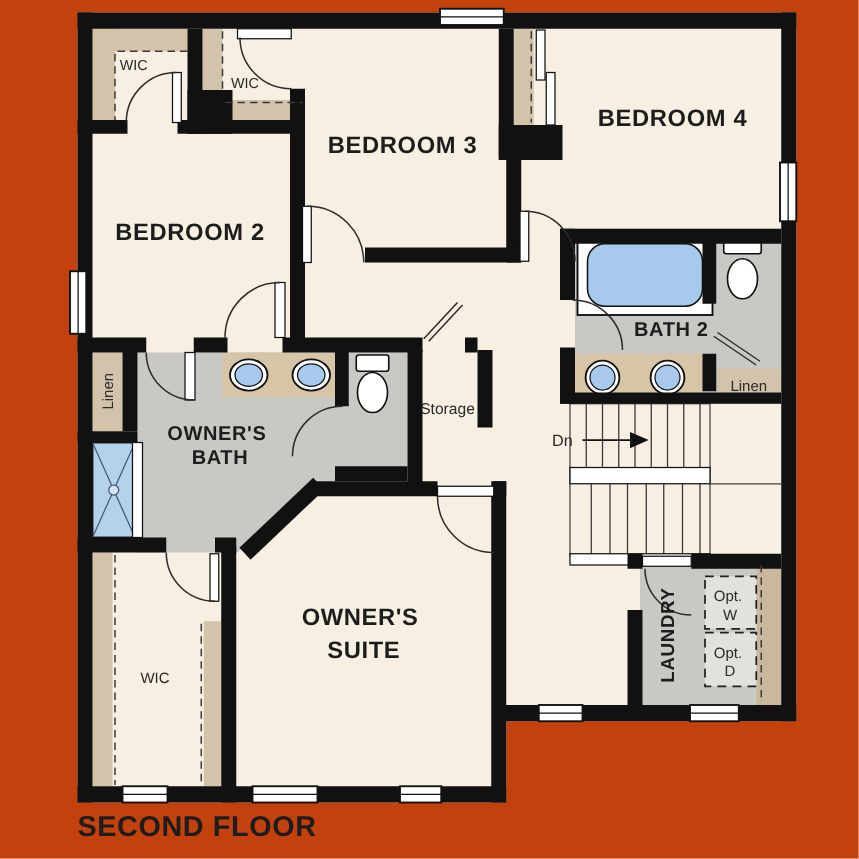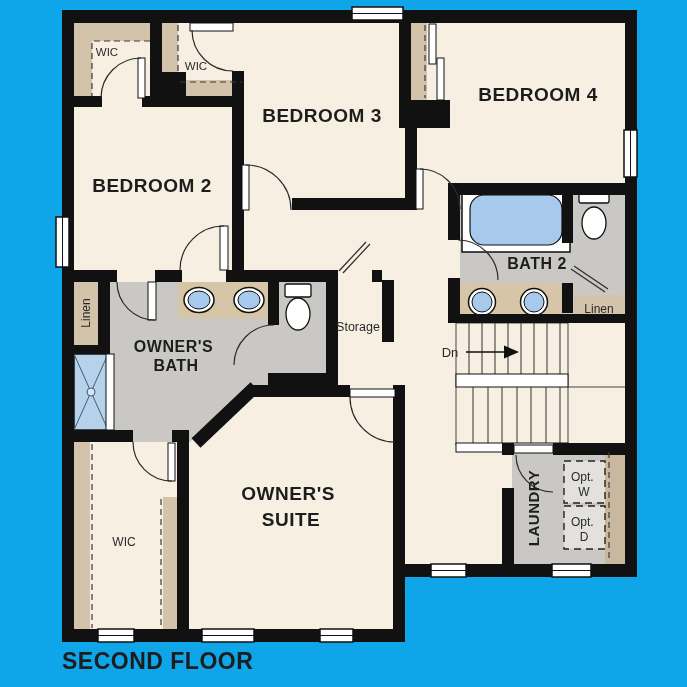--- a/index.html
+++ b/index.html
@@ -1,16 +1,16 @@
 <!DOCTYPE html>
 <html><head>
 <meta charset="utf-8">
 <style>
   html,body{margin:0;padding:0;background:#ffffff;}
-  .plan-wrap{width:687px;height:687px;position:relative;background:#0ea5e9;
+  .plan-wrap{width:687px;height:687px;position:relative;background:#c2410c;
     font-family:"Liberation Sans", sans-serif;}
   svg{display:block;}
   .room-label{font-family:"Liberation Sans", sans-serif;font-weight:700;
     fill:#1d1d1d;letter-spacing:.5px;}
   .small-label{font-family:"Liberation Sans", sans-serif;font-weight:400;
     fill:#2a2a2a;}
   .wall{fill:#111111;}
   .window{fill:#ffffff;stroke:#111111;stroke-width:1.5;}
   .winline{stroke:#111111;stroke-width:1;}
   .arc{fill:none;stroke:#2b2b2b;stroke-width:1.2;}

